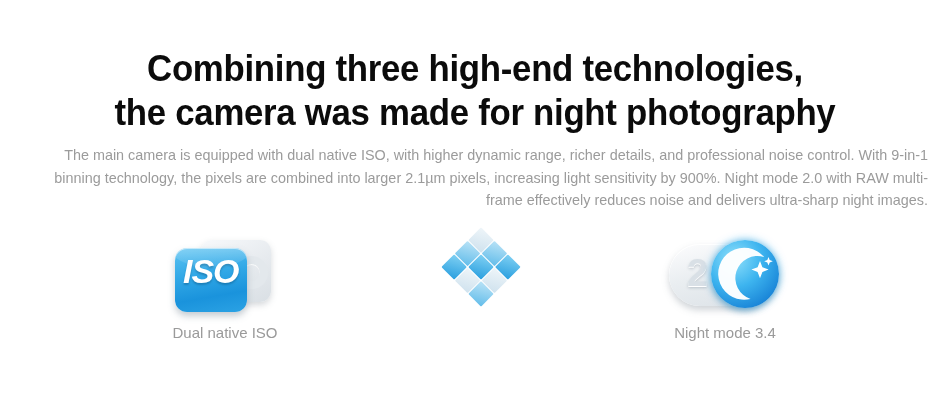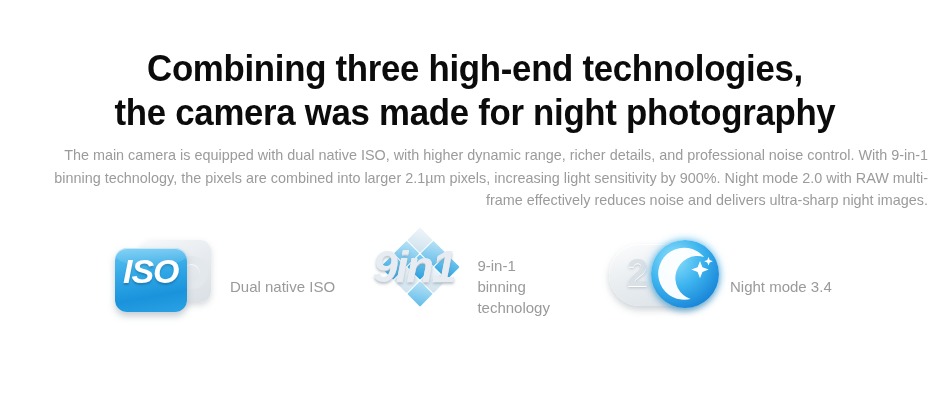--- a/index.html
+++ b/index.html
@@ -64,33 +64,34 @@
     left: 0;
     width: 950px;
     display: flex;
     flex-direction: row;
     justify-content: center;
     align-items: flex-start;
   }
   .feature {
     width: 250px;
     display: flex;
-    flex-direction: row;
+    flex-direction: column;
     align-items: center;
   }
   .feature-icon-wrap {
     position: relative;
     width: 130px;
     height: 86px;
     display: flex;
     align-items: center;
     justify-content: center;
   }
   .feature-caption {
-    margin-top: 22px;
+    margin-top: 4px;
+    text-align: center;
     color: #9a9a9a;
     font-size: 15px;
     line-height: 21px;
     white-space: pre-line;
   }
 
   
   .iso-icon {
     position: relative;
     width: 108px;
@@ -280,25 +281,22 @@
             <div class="nine-cell pale"></div>
             <div class="nine-cell mid"></div>
             <div class="nine-cell"></div>
             <div class="nine-cell mid"></div>
             <div class="nine-cell"></div>
             <div class="nine-cell pale"></div>
             <div class="nine-cell"></div>
             <div class="nine-cell pale"></div>
             <div class="nine-cell mid"></div>
           </div>
-          <div class="nine-text">9in1</div>
         </div>
       </div>
-      <div class="feature-caption">9-in-1
-binning technology</div>
     </div>
 
     <div class="feature">
       <div class="feature-icon-wrap">
         <div class="night-icon">
           <div class="night-pill"></div>
           <div class="night-two">2</div>
           <div class="night-moon-circle">
             <svg width="68" height="68" viewBox="0 0 68 68" aria-hidden="true">
               <path d="M47 12 A26 26 0 1 0 47 56 A21 21 0 1 1 47 12 Z" fill="#ffffff" opacity="0.97" transform="rotate(18 34 34)"></path>

